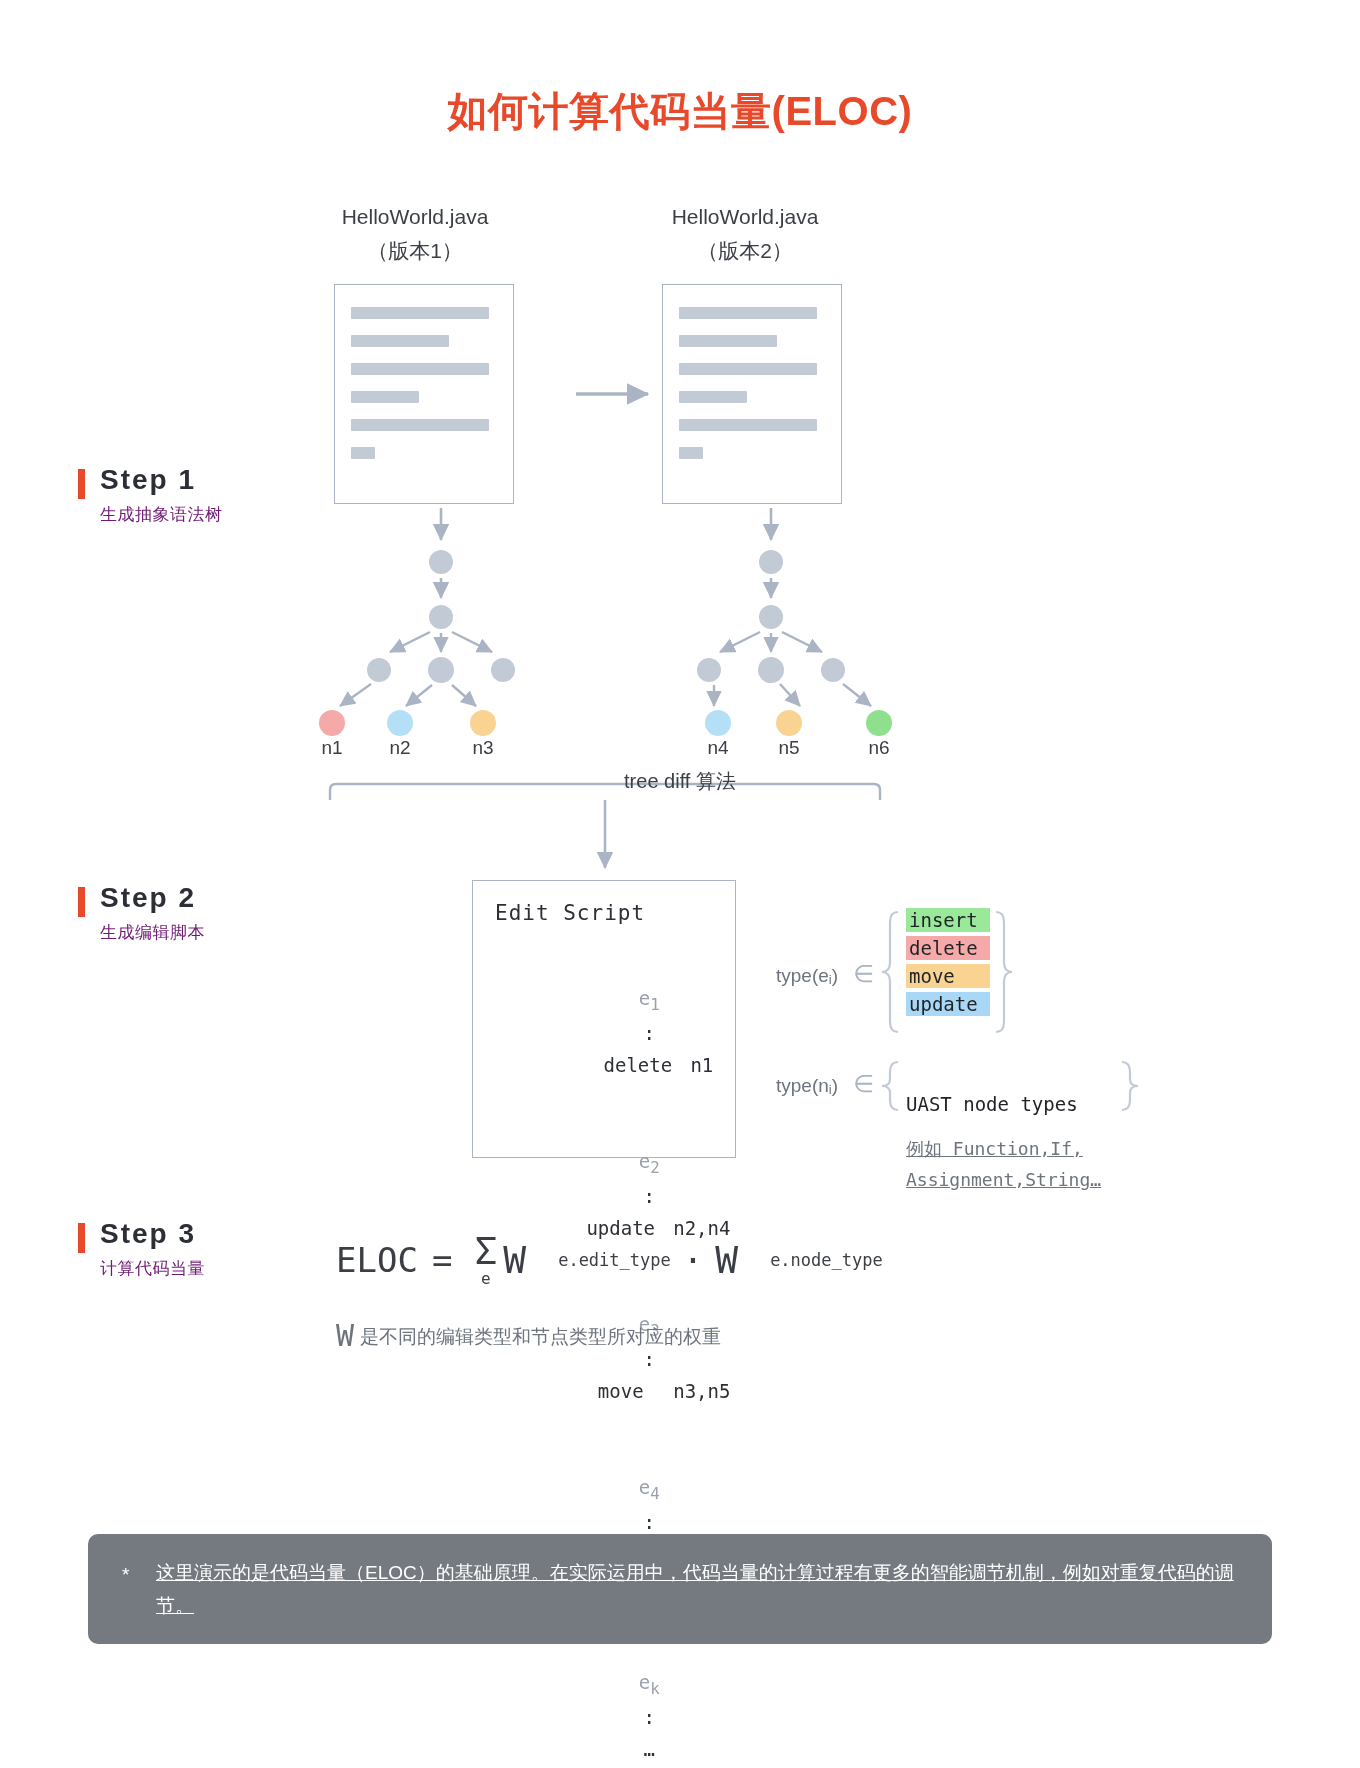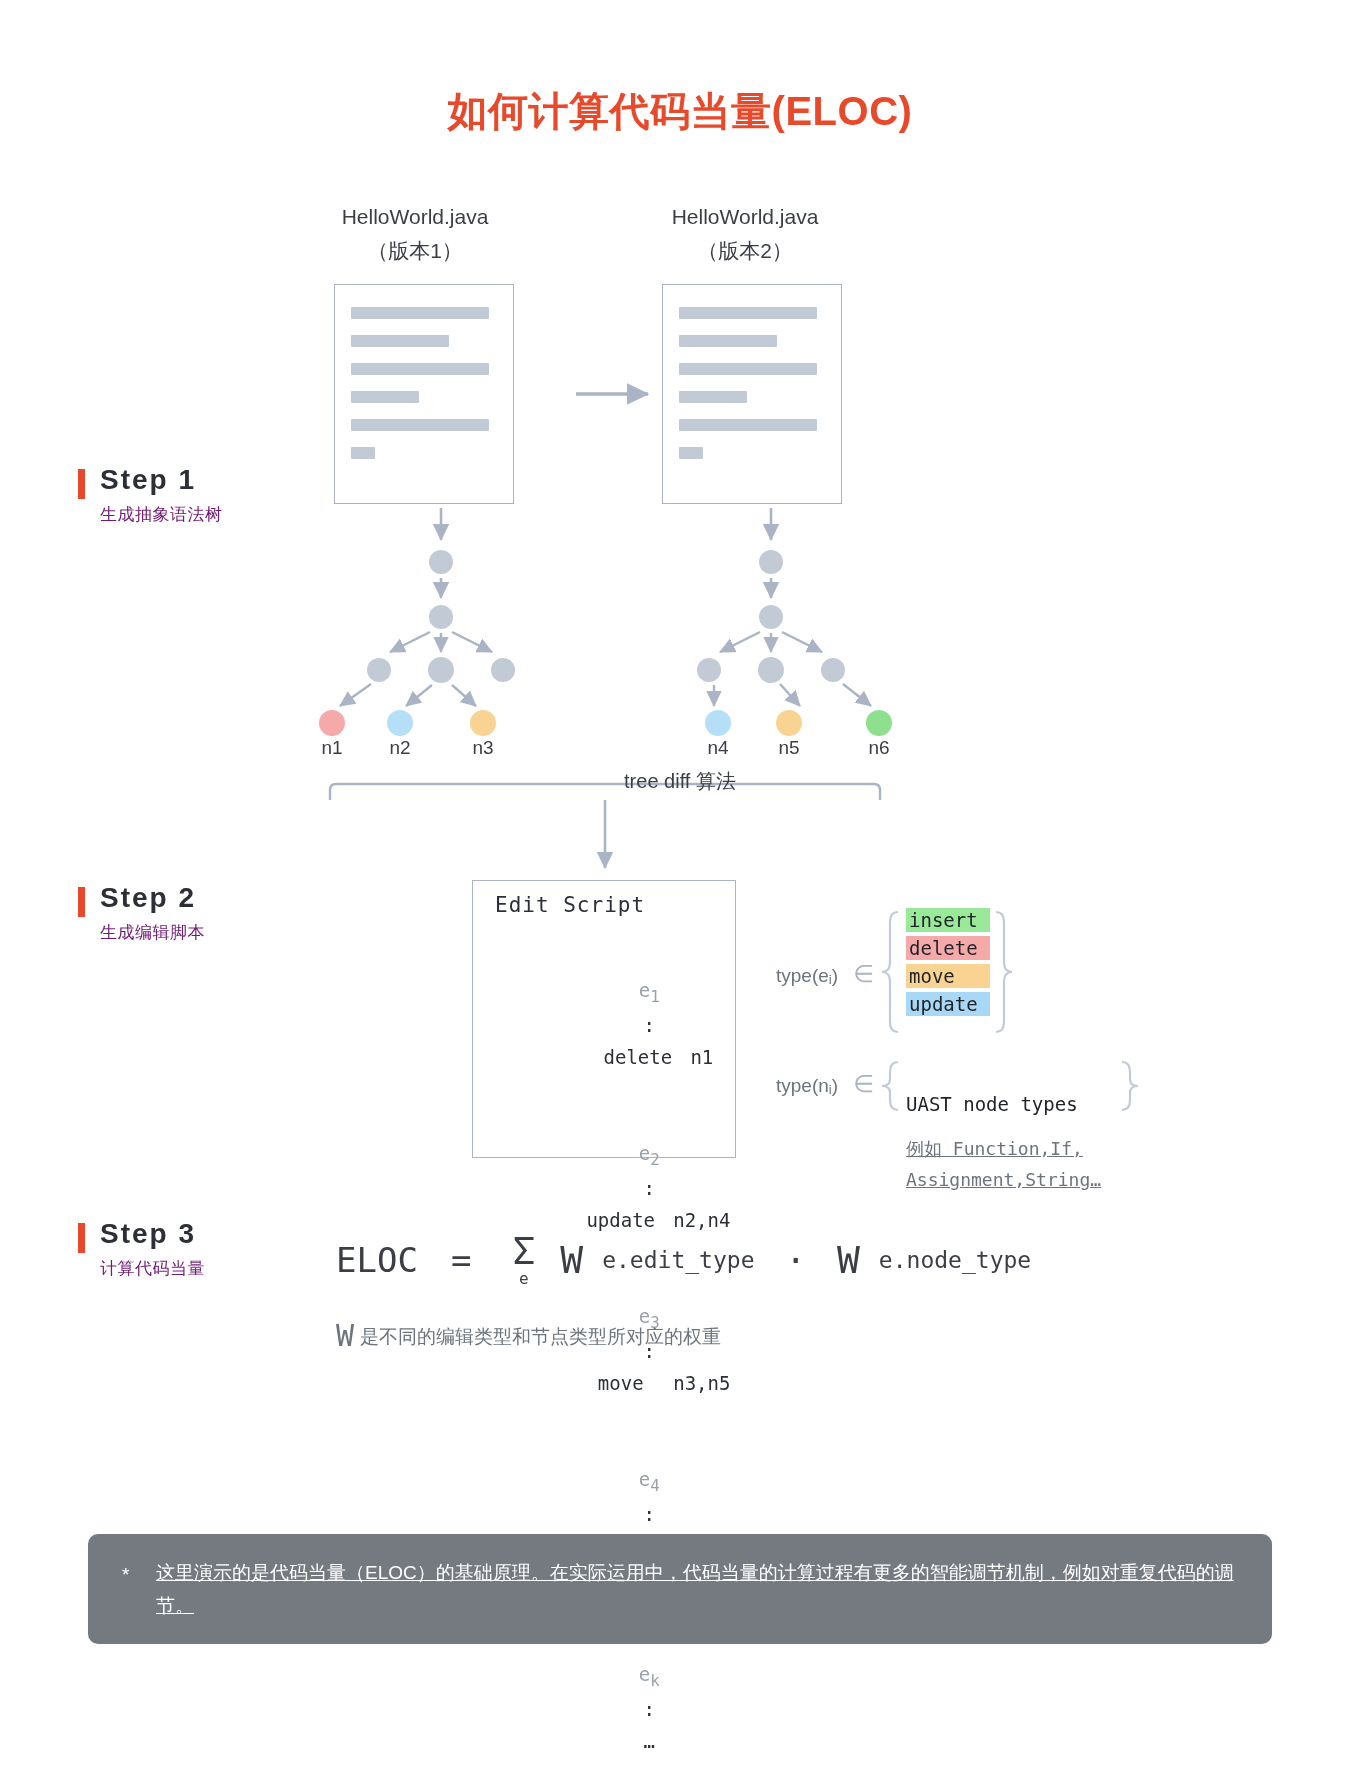--- a/index.html
+++ b/index.html
@@ -76,21 +76,21 @@
   .treediff-label {
     position: absolute; left: 0; top: 768px; width: 1360px;
     text-align: center; font-size: 20px; color: #3b3f45;
   }
 
   
   .editbox {
     position: absolute; left: 472px; top: 880px;
     width: 264px; height: 278px;
     border: 1.5px solid #aab4c4; background: #fff;
-    padding: 12px 0 0 22px;
+    padding: 20px 0 0 22px;
     font-family: "DejaVu Sans Mono", "Liberation Mono", monospace;
   }
   .editbox .es-title { font-size: 21px; color: #2c3036; letter-spacing: 1px; margin-bottom: 26px;}
   .es-row { font-size: 19px; color: #2c3036; line-height: 1.68; white-space: pre; text-align: center; }
   .es-row .eid { color: #9aa1ab; }
   .es-row .op { display: inline-block; width: 105px; }
 
   
   .typeline {
     position: absolute;
@@ -123,30 +123,30 @@
     position: absolute; left: 906px; top: 1134px;
     font-family: "DejaVu Sans Mono", "Liberation Mono", monospace;
     font-size: 18px; color: #6d747e; line-height: 1.72; text-decoration: underline;
   }
 
   
   .formula {
     position: absolute; left: 336px; top: 1232px;
     font-family: "DejaVu Sans Mono", "Liberation Mono", monospace;
     font-size: 34px; color: #3b3f45;
-    display: flex; align-items: center; gap: 19px;
+    display: flex; align-items: center;
   }
   .formula .sigma-wrap {
     display: inline-flex; flex-direction: column; align-items: center;
     margin: 0 6px 0 8px; line-height: 1;
   }
   .formula .sigma { font-size: 38px; }
   .formula .sigma-sub { font-size: 16px; margin-top: 1px; }
   .formula .wvar { font-size: 38px; }
-  .formula .wsub { font-size: 23px; }
+  .formula .wsub { font-size: 17px; margin-left: 32px; }
   .formula .dot { margin: 0 12px; }
 
   .formula-note {
     position: absolute; left: 336px; top: 1318px;
     font-size: 19px; color: #6d747e;
   }
   .formula-note .bigw {
     font-family: "DejaVu Sans Mono", "Liberation Mono", monospace;
     font-size: 30px; color: #6d747e; vertical-align: -3px; margin-right: 6px;
   }

